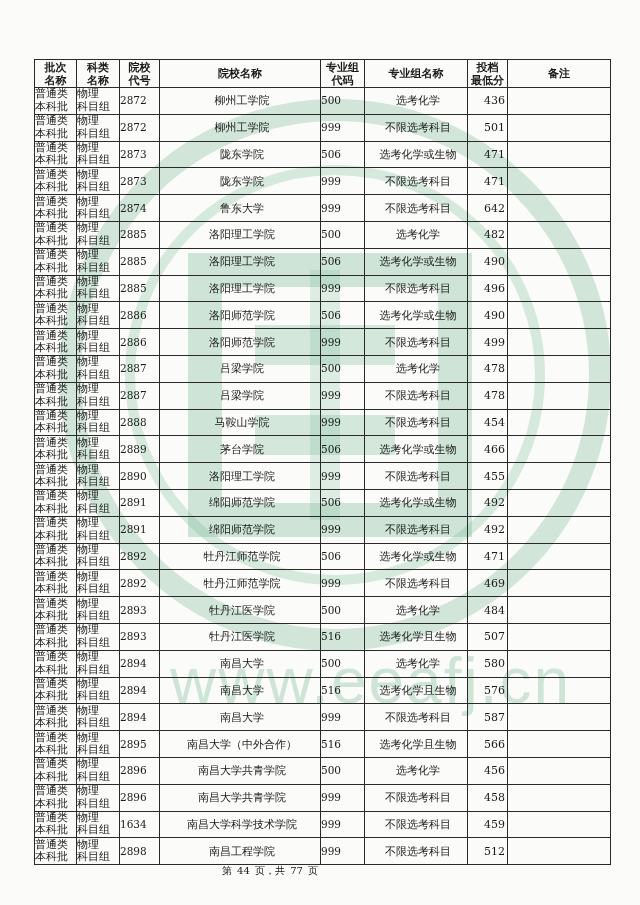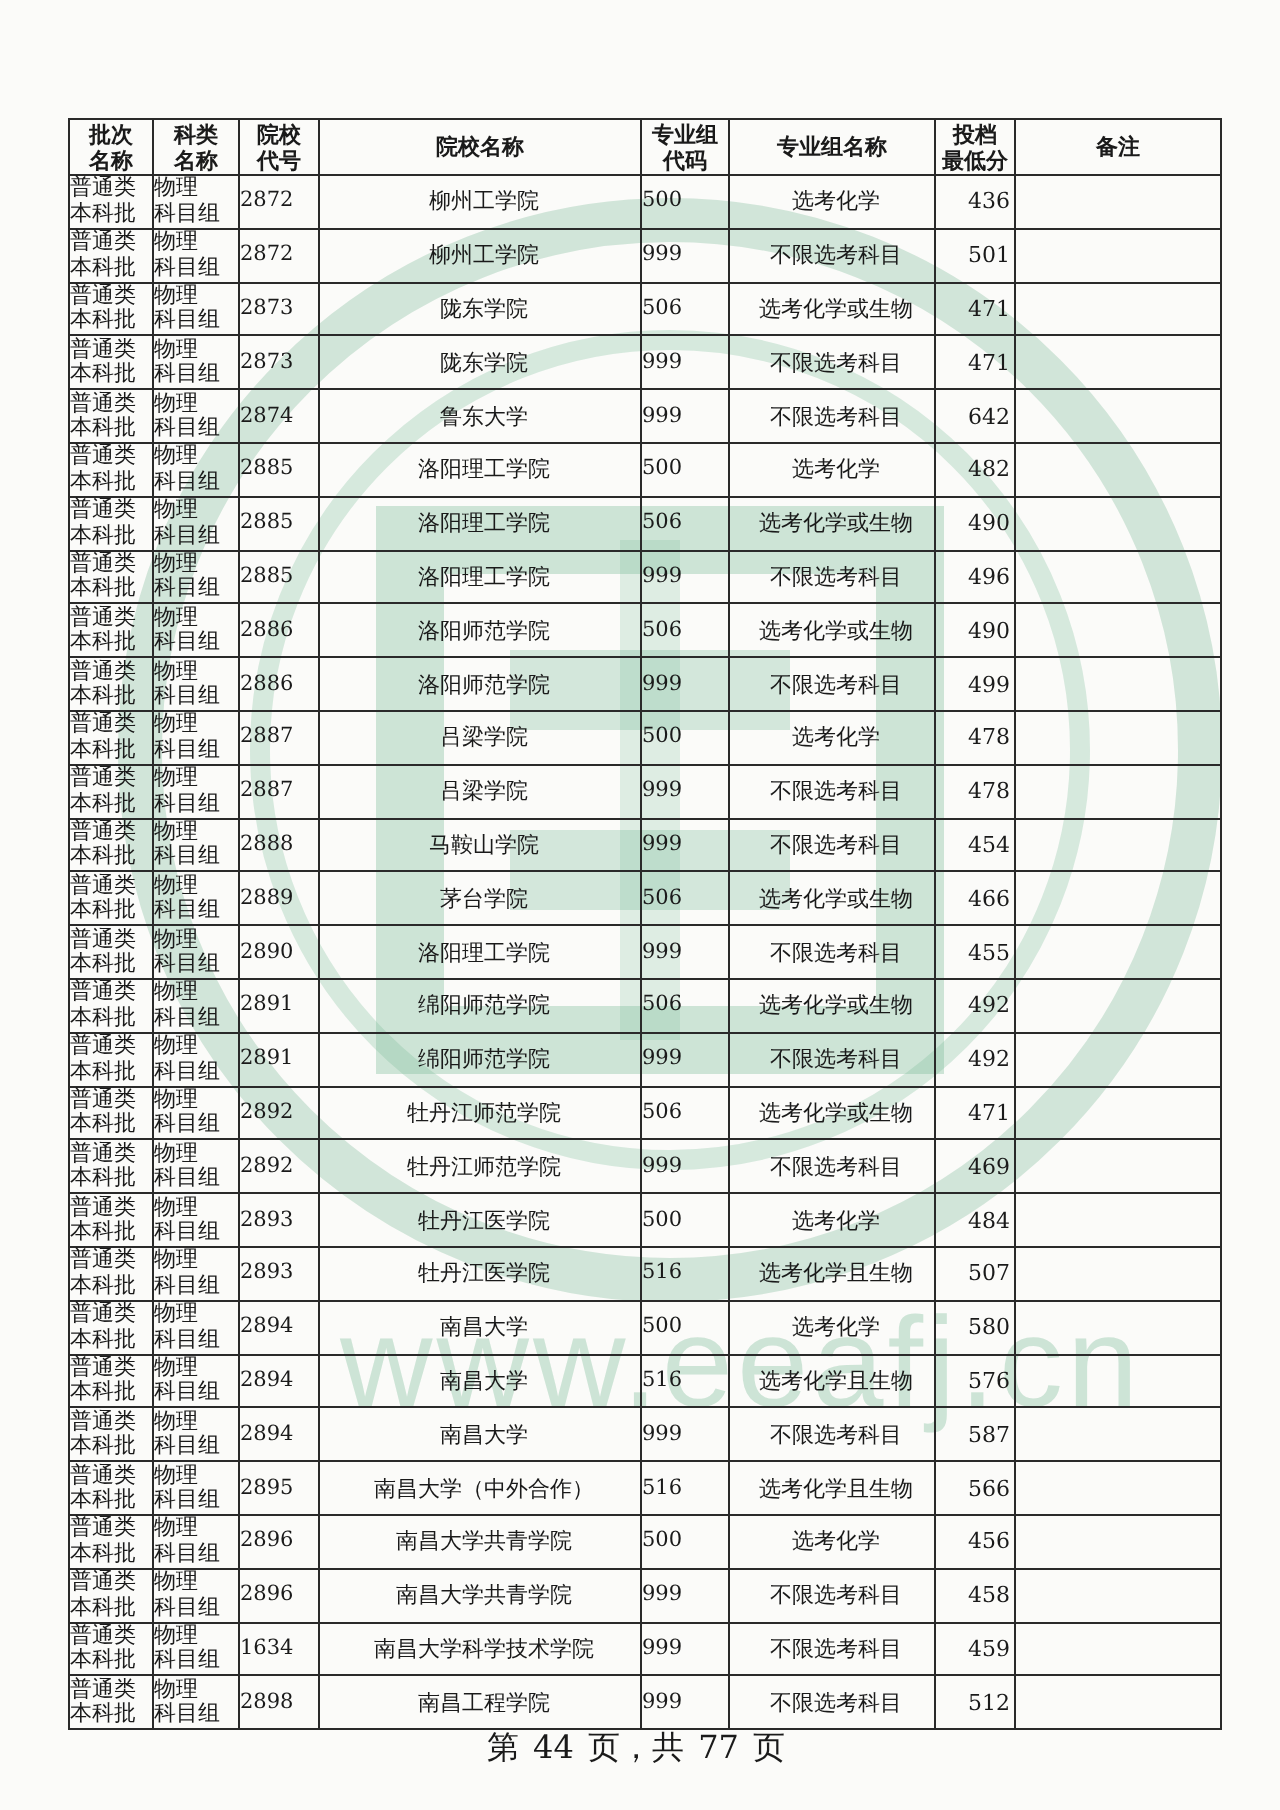--- a/index.html
+++ b/index.html
@@ -22,21 +22,21 @@
     border: 1px solid #2a2a2a; padding: 0; height: 25.8px; font-size: 11px; line-height: 13px;
     font-weight: normal;
   }
   th { height: 27px; font-weight: bold; text-align: center; font-size: 11px; }
   .c-batch, .c-cat { text-align: left; font-size: 11px; line-height: 12.5px; }
   .c-code, .c-gcode { text-align: left; font-family: "DejaVu Serif", serif; font-size: 10.5px; }
   .c-name, .c-gname { text-align: center; padding-left: 4px; }
   .c-score { text-align: right; padding-right: 2px; font-size: 11px; }
   .c-note { }
   .footer {
-    position: absolute; left: 0; width: 540px; top: 864px; text-align: center; font-size: 16px; z-index: 1; padding-left: 48px;
+    position: absolute; left: 0; width: 540px; top: 864px; text-align: center; font-size: 10px; z-index: 1;
   }
   .footer span { margin: 0 1px; }
 </style>
 </head>
 <body>
 
 <svg class="watermark" viewBox="0 0 560 560">
   <circle cx="280" cy="280" r="265" fill="none" stroke="rgba(120,185,150,0.32)" stroke-width="22"></circle>
   <circle cx="280" cy="280" r="205" fill="none" stroke="rgba(120,185,150,0.28)" stroke-width="10"></circle>
   <rect x="150" y="175" width="250" height="250" fill="none" stroke="rgba(120,185,150,0.35)" stroke-width="34"></rect>

